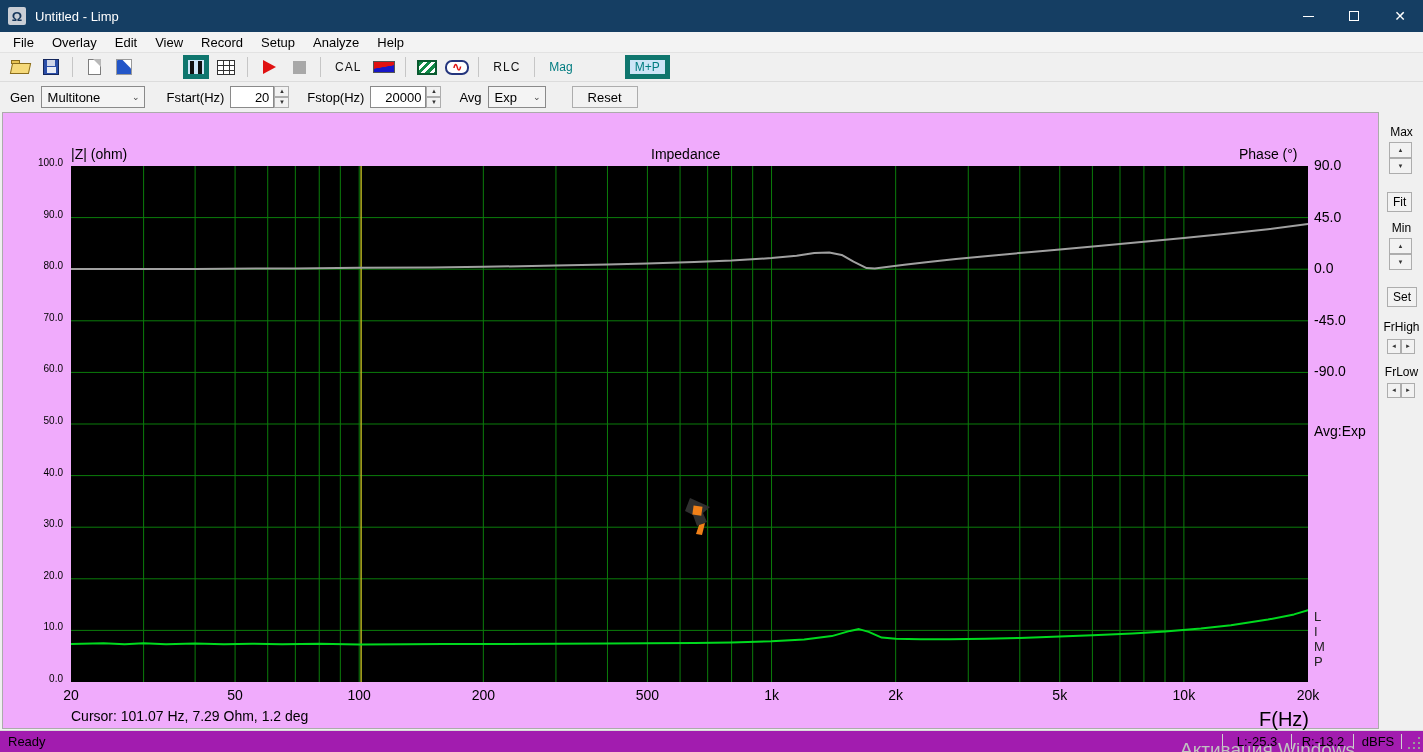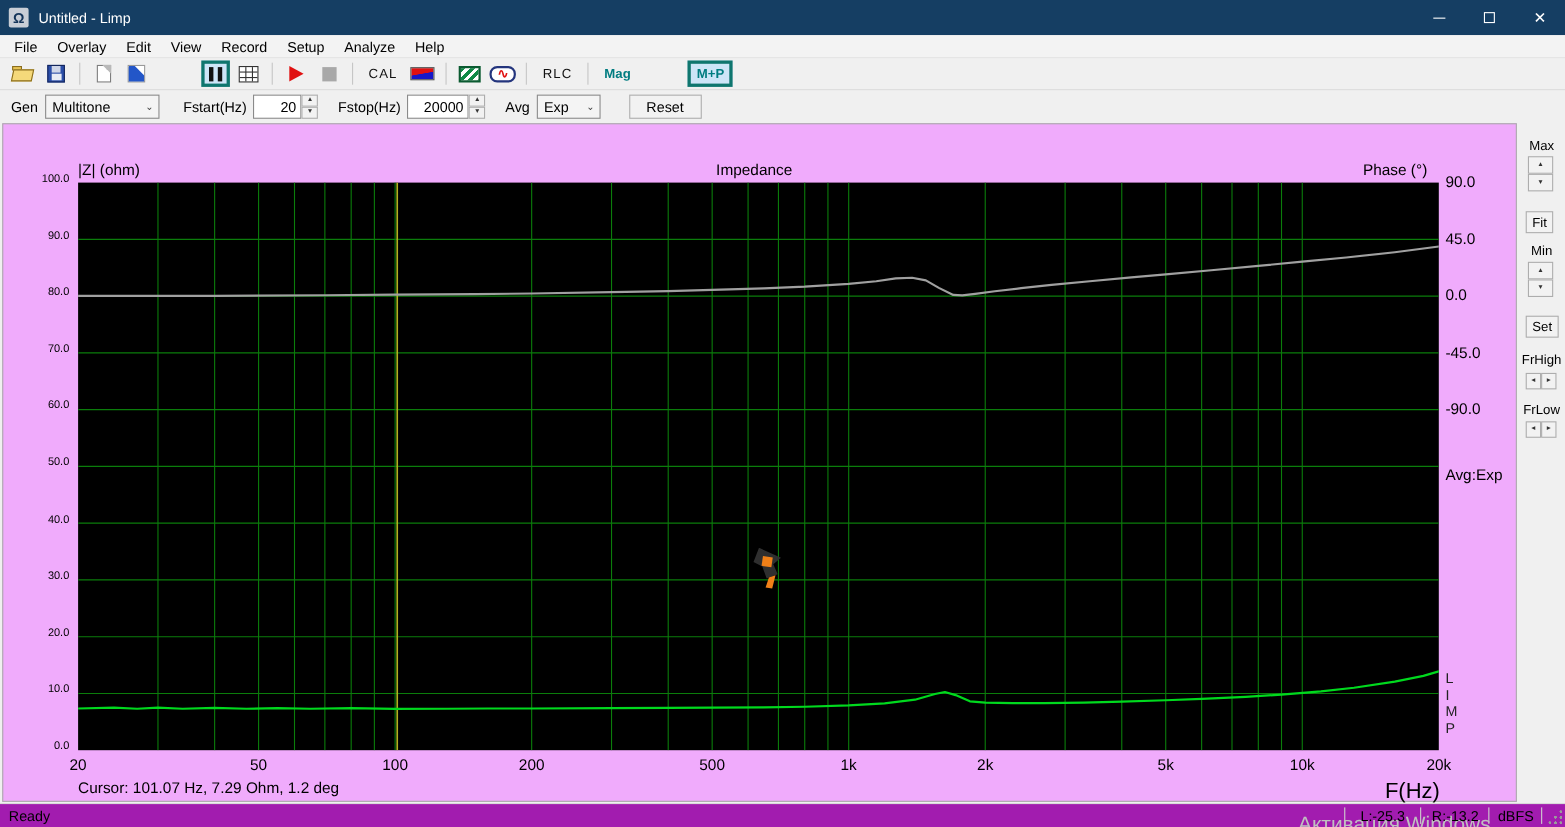--- a/index.html
+++ b/index.html
@@ -26,24 +26,24 @@
     padding-left:4px; }
   .menuitem { font-size:13px; padding:2px 9px; }
 
   
   .toolbar { position:absolute; left:0; top:53px; width:1423px; height:29px;
     background:#f0f0f0; border-bottom:1px solid #dcdcdc; display:flex; align-items:center;
     padding-left:6px; }
   .tbtn { width:26px; height:24px; margin:0 2px; display:flex; align-items:center;
     justify-content:center; border:1px solid transparent; }
   .tbtn.wide { width:auto; padding:0 5px; }
-  .tbtn.selected { background:#cde5f7; border:3px solid #0f766e;margin-left:44px; }
+  .tbtn.selected { background:#cde5f7; border:5px solid #0f766e;margin-left:44px; }
   .tsep { width:1px; height:20px; background:#c6c6c6; margin:0 6px; }
   .txtbtn { font-size:12px; letter-spacing:1px; color:#111; }
-  .teal { color:#007c80; font-weight:bold; font-size:12px; letter-spacing:0;text-align:center; }
+  .teal { color:#007c80; font-weight:normal; font-size:12px; letter-spacing:0;text-align:center; }
   
   .i-folder { width:20px; height:14px; position:relative; }
   .i-folder .back { position:absolute; left:0; top:0; width:9px; height:4px; background:#e8c455; border:1px solid #8a6d1d; }
   .i-folder .front { position:absolute; left:0; top:3px; width:19px; height:11px; background:#f5d97a; border:1px solid #8a6d1d; transform:skewX(-12deg); }
   .i-floppy { width:16px; height:16px; background:#2b4ea8; border:1px solid #14265c; position:relative; }
   .i-floppy:before { content:""; position:absolute; left:3px; top:0; width:8px; height:6px; background:#cfd6e8; }
   .i-floppy:after { content:""; position:absolute; left:3px; bottom:1px; width:9px; height:6px; background:#e8ecf5; }
   .i-page { width:13px; height:16px; background:#fff; border:1px solid #7d7d7d; position:relative; }
   .i-page:before { content:""; position:absolute; right:-1px; top:-1px; border:4px solid #b9b9b9; border-left-color:transparent; border-bottom-color:transparent; }
   .i-pen { width:16px; height:16px; background:#fff; border:1px solid #9a9a9a; position:relative; overflow:hidden; }

